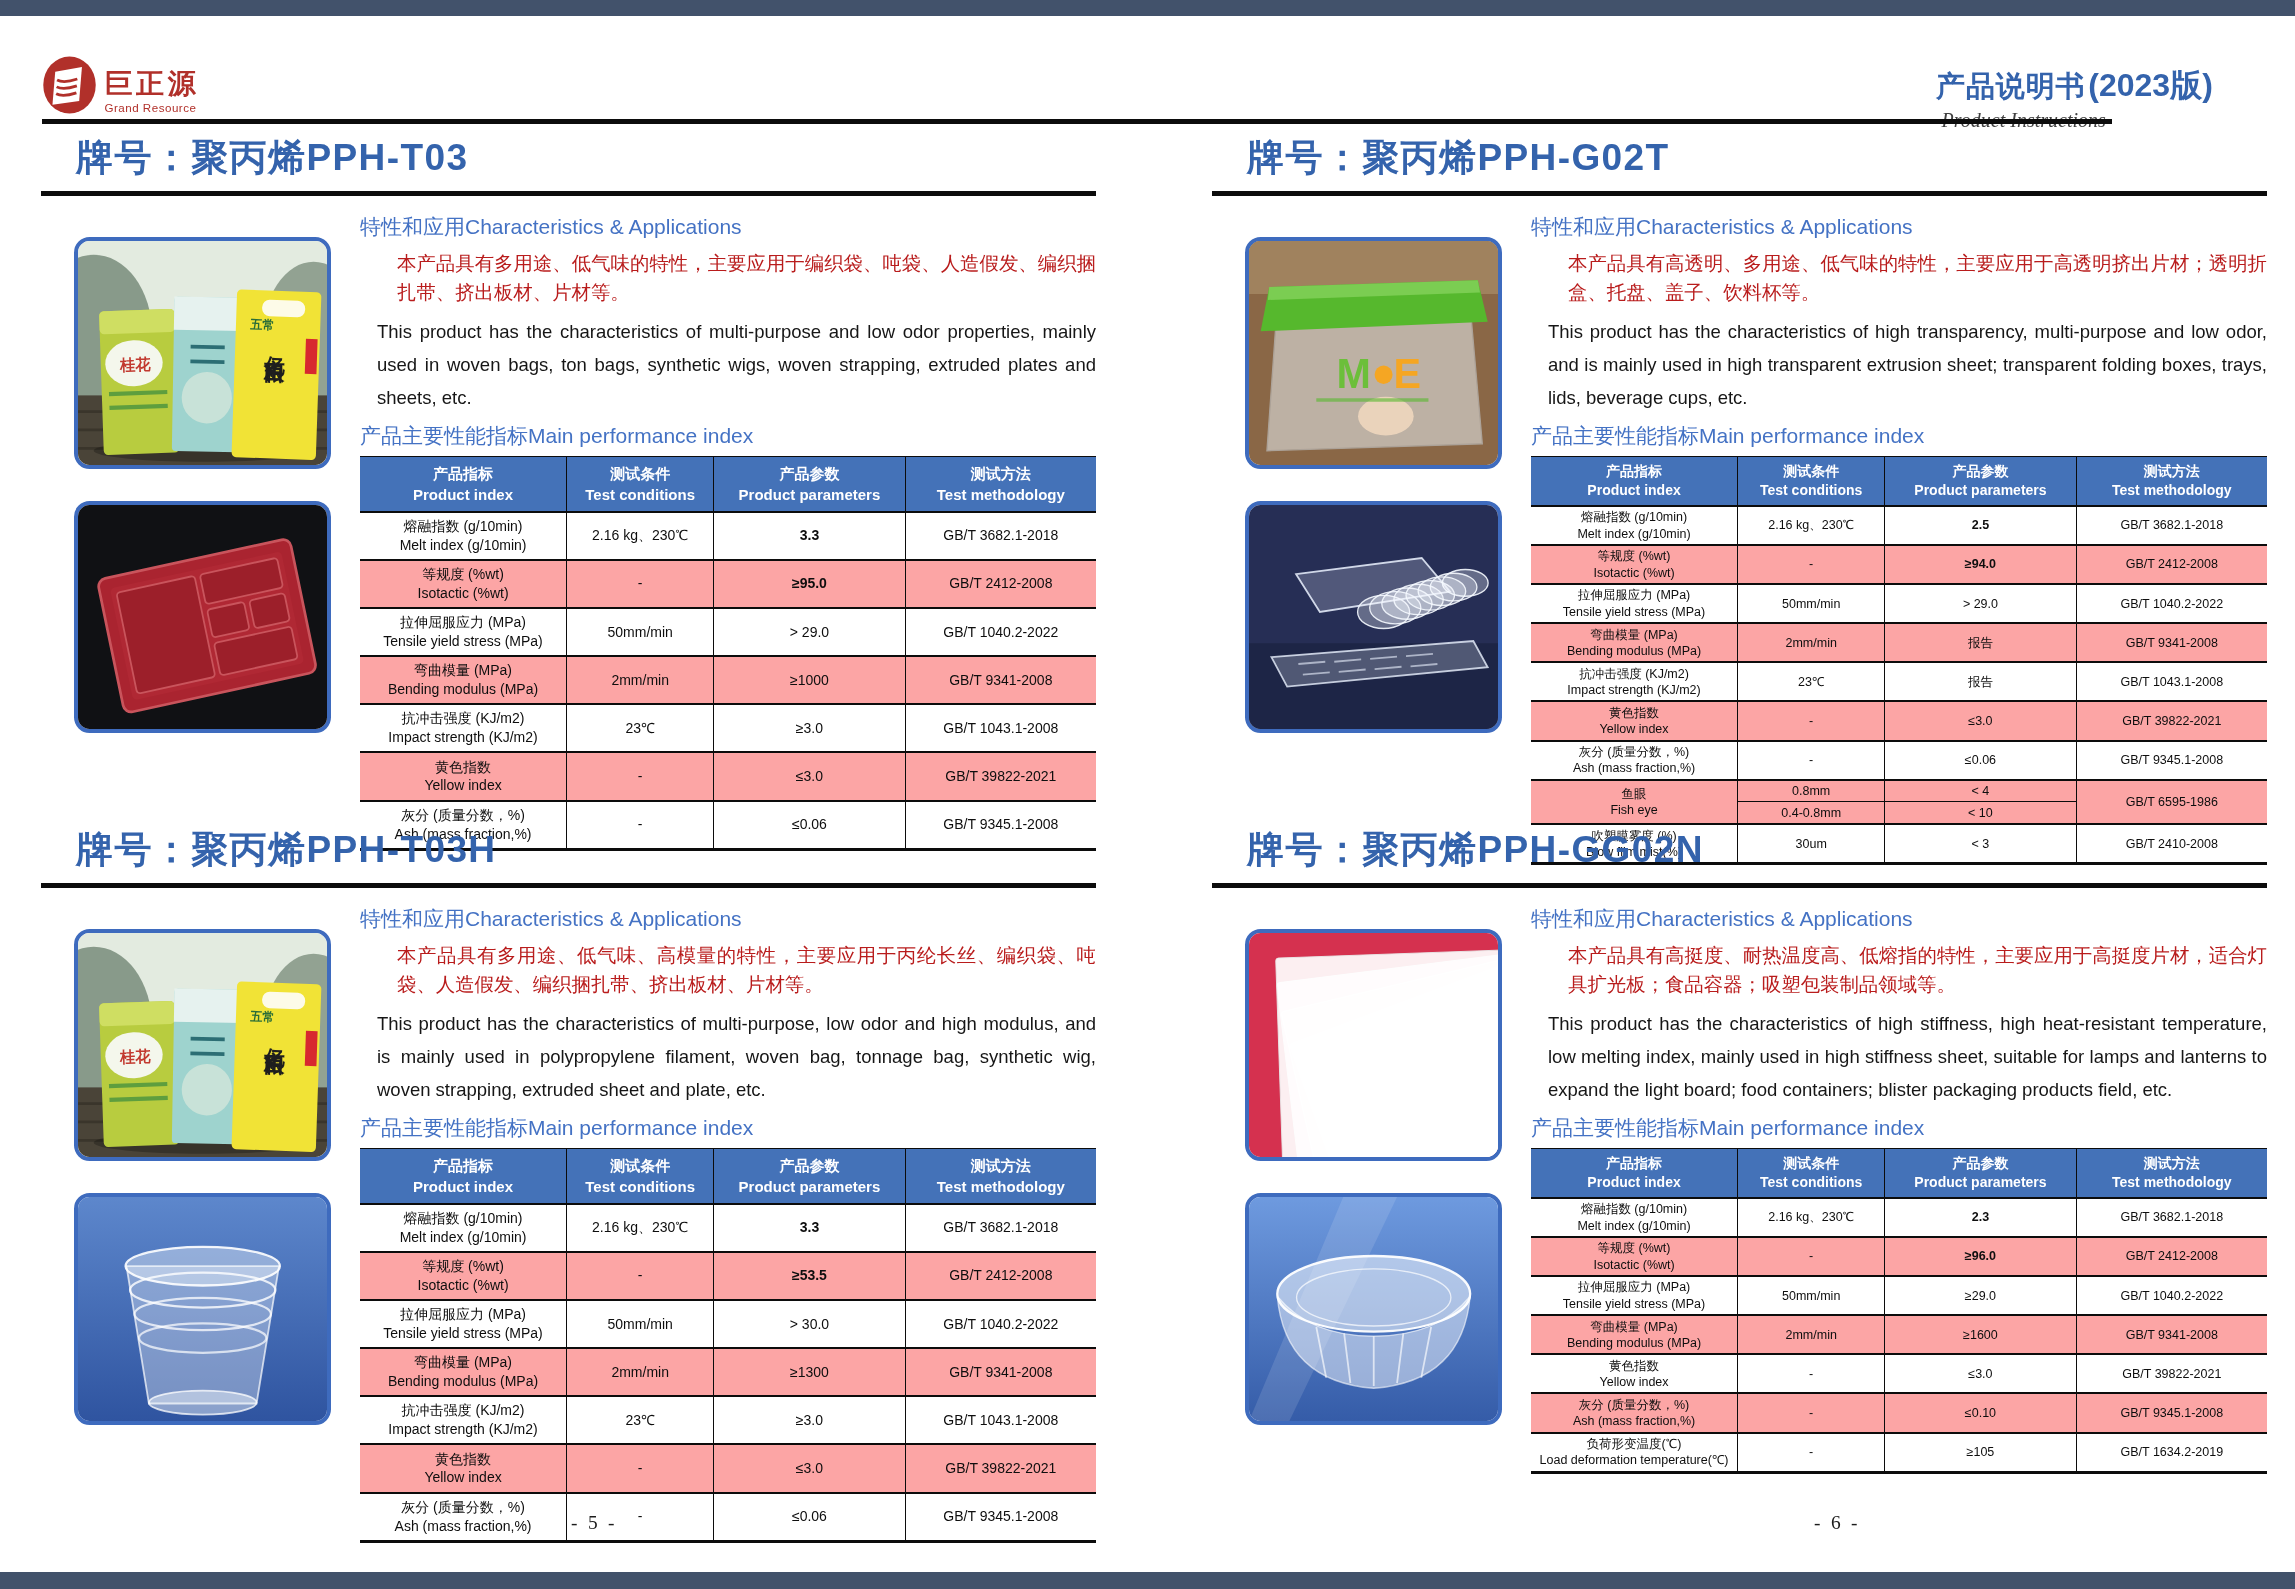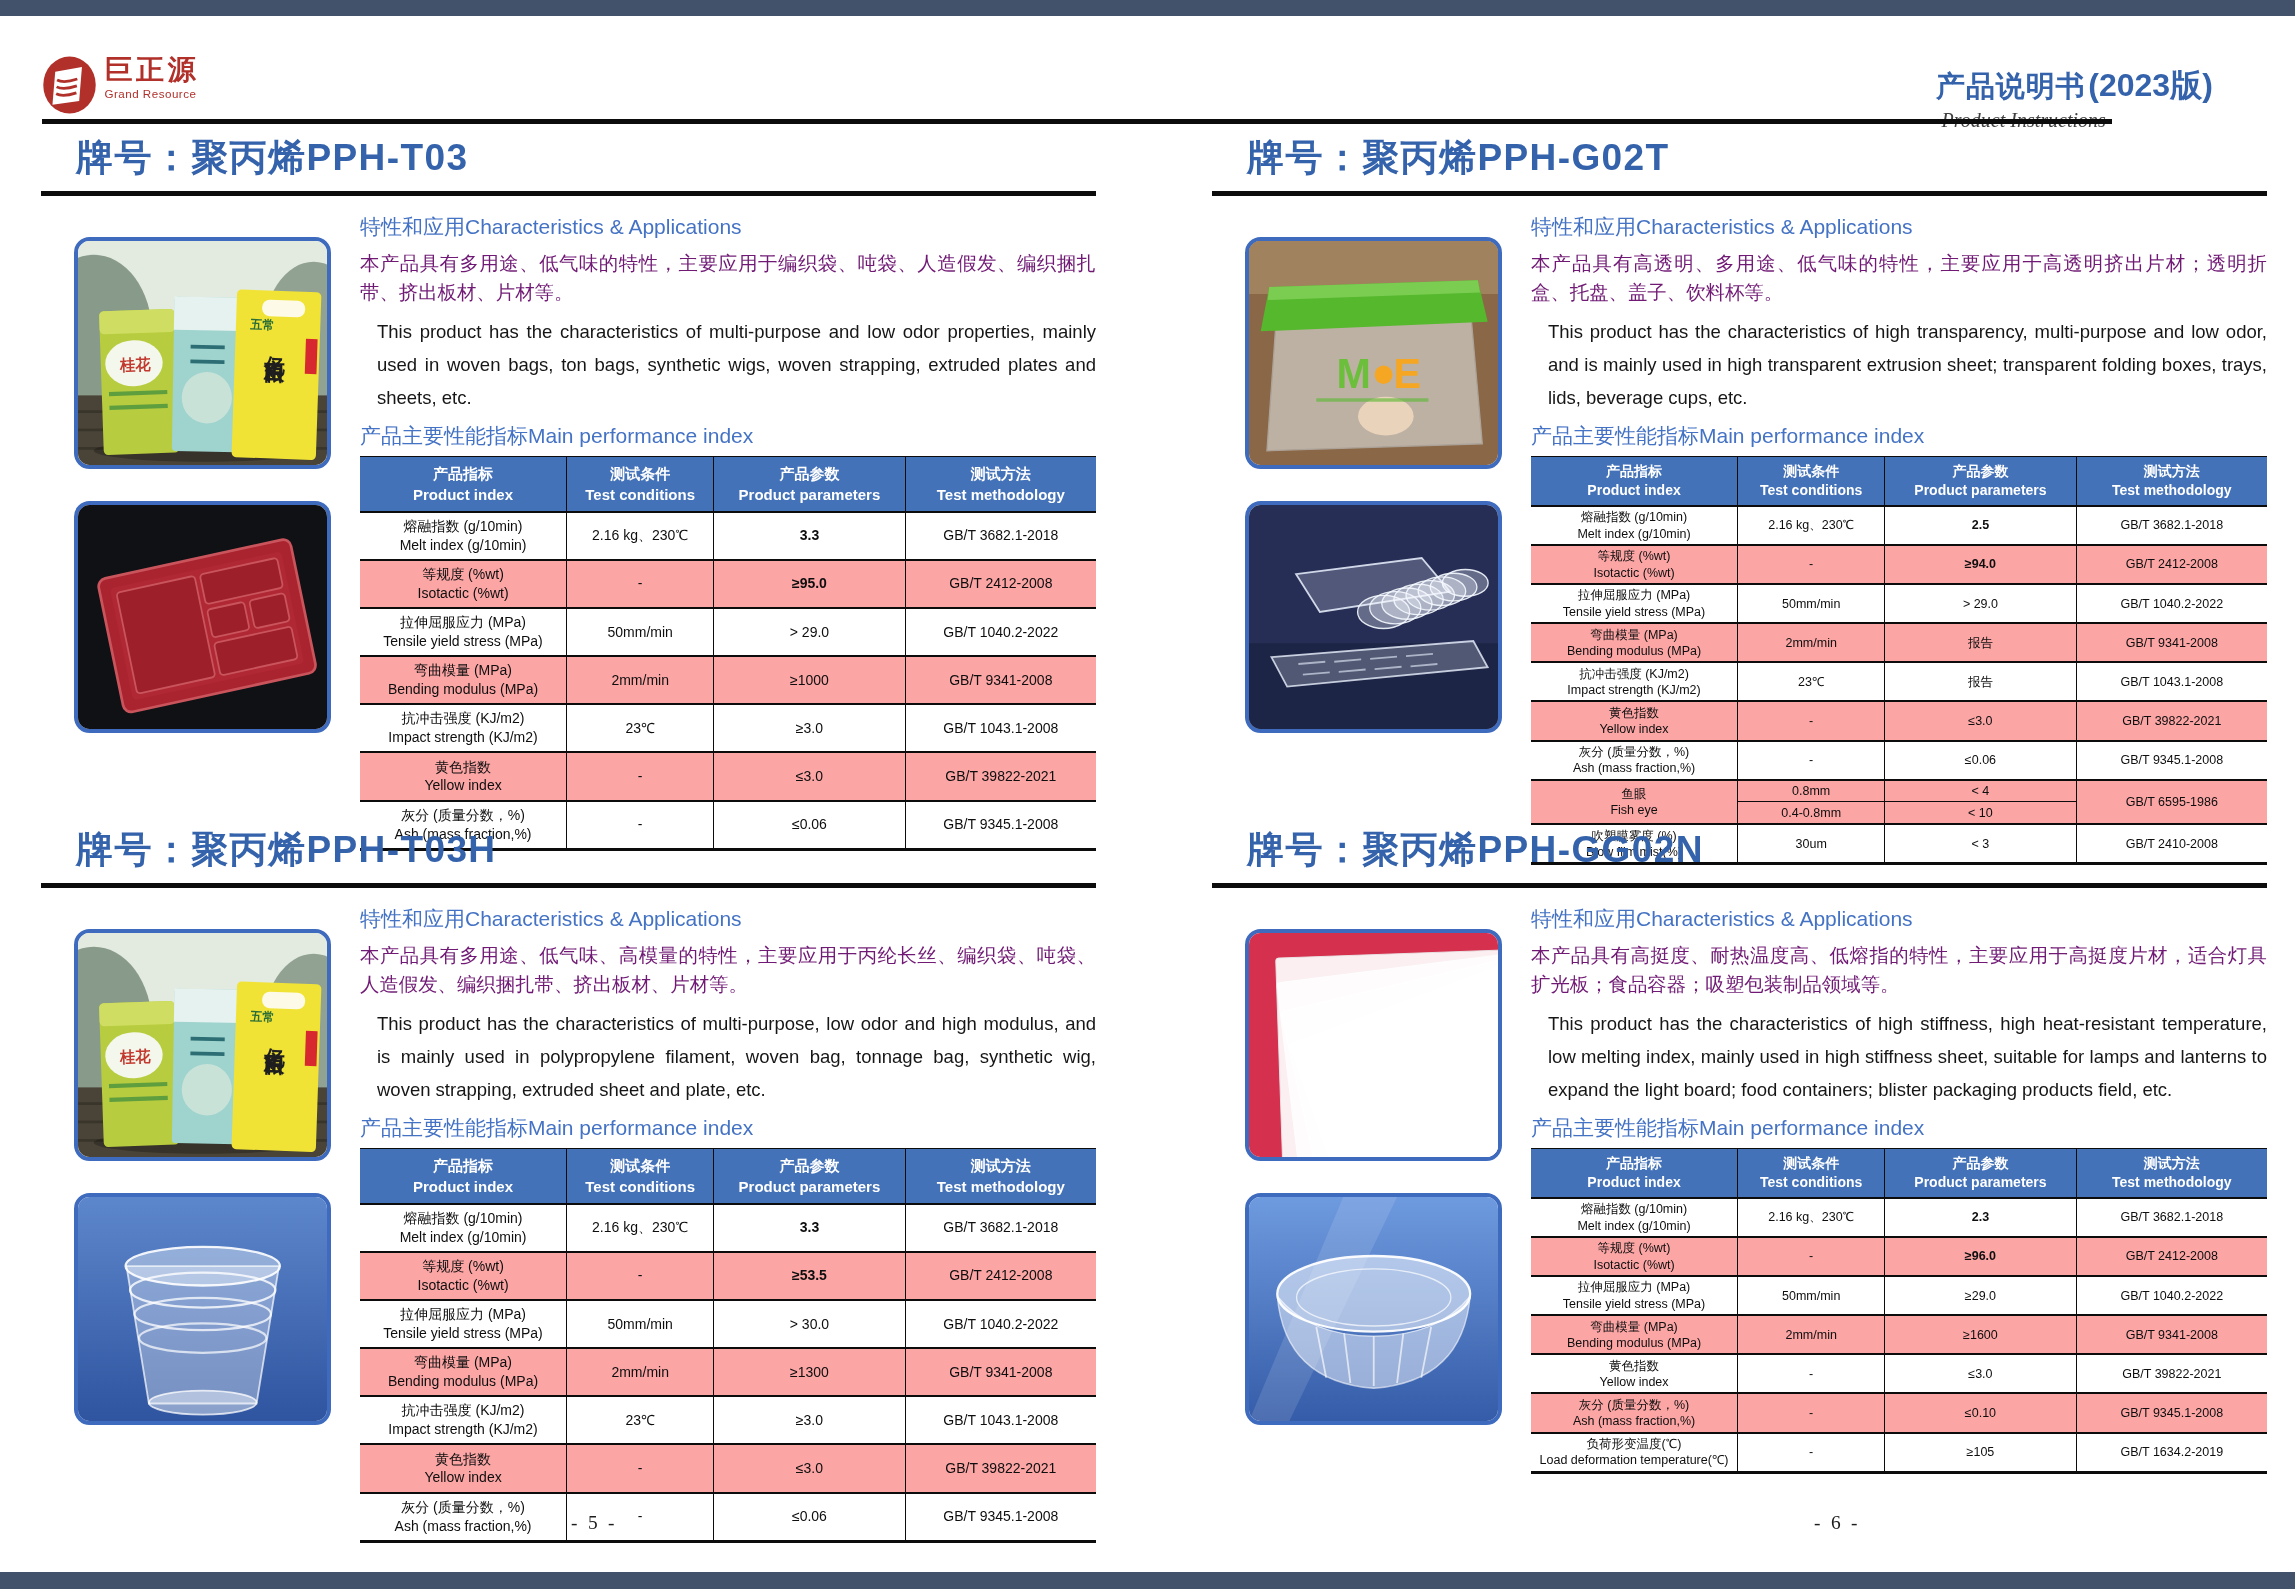--- a/index.html
+++ b/index.html
@@ -2,21 +2,21 @@
 <html style="font-size:7.4px"><head>
 <meta charset="utf-8">
 <style>
   html,body{margin:0;padding:0;background:#fff;}
   #root{position:relative;width:2295px;height:1589px;background:#ffffff;overflow:hidden;
         font-family:"Liberation Sans",sans-serif;color:#0e0e0e;}
   .top-bar{position:absolute;left:0;top:0;width:100%;height:15.7px;background:#42526B;}
   .bottom-bar{position:absolute;left:0;bottom:0;width:100%;height:17px;background:#42526B;}
 
   
-  .logo{position:absolute;left:42px;top:56px;display:flex;align-items:flex-start;gap:7.4px;}
+  .logo{position:absolute;left:42px;top:56px;display:flex;align-items:flex-end;gap:7.4px;}
   .logo-txt .cn{font-size:28px;font-weight:bold;color:#B1302A;letter-spacing:3.7px;line-height:1;}
   .logo-txt .en{font-size:11.6px;color:#B1302A;margin-top:2.8px;letter-spacing:0.5px;}
   .doc-title{position:absolute;left:1936px;top:64px;width:324px;}
   .doc-title .line1{display:flex;align-items:baseline;color:#3463AC;}
   .doc-title .cn{font-size:29px;font-weight:bold;letter-spacing:0.9px;}
   .doc-title .ver{font-size:32px;font-weight:bold;margin-left:2.8px;}
   .doc-title .en{font-family:"Liberation Serif",serif;font-style:italic;font-size:20px;color:#404040;margin-top:0.9px;padding-left:5.6px;}
   .header-rule{position:absolute;left:42px;top:119px;width:2070px;height:4.6px;background:#0C0C0C;}
 
   
@@ -26,21 +26,21 @@
   .section{height:692px;position:relative;}
   .section-title{font-size:37px;font-weight:bold;color:#3463AC;letter-spacing:1.4px;padding-left:35px;line-height:1.15;}
   .title-rule{height:5.6px;background:#0C0C0C;margin-top:11px;}
   .section-body{display:flex;gap:29px;margin-top:15.7px;}
   .photos{flex:0 0 257px;margin-left:33px;padding-top:25px;display:flex;flex-direction:column;gap:32px;}
   .photo-card{height:224px;border:4.2px solid #3E6BBE;border-radius:15.7px;overflow:hidden;background:#fff;}
   .photo-card svg{display:block;width:100%;height:100%;}
   .text-col{flex:1;min-width:0;}
   .subhead{font-size:21px;color:#4472C4;margin:0.9px 0 8.3px;}
   .subhead2{font-size:21px;color:#4472C4;margin:7.4px 0 6.5px;}
-  .cn-par{font-size:19.4px;line-height:1.5;text-align:justify;color:#701a75;}
+  .cn-par{font-size:19.4px;line-height:1.5;text-align:justify;color:#b91c1c;margin-left:37px;}
   .en-par{font-size:18.5px;line-height:1.8;text-align:justify;color:#161616;margin-top:7.4px;margin-left:17px;}
 
   
   .ptable{border-top:1.9px solid #0C0C0C;border-bottom:3.2px solid #0C0C0C;width:100%;}
   .thead{display:grid;grid-template-columns:28% 20% 26% 26%;background:#4472B8;color:#fff;
          text-align:center;border-bottom:2.8px double #0C0C0C;}
   .th{padding:5.6px 2.8px;font-size:15px;font-weight:bold;line-height:1.4;display:flex;flex-direction:column;justify-content:center;}
   .th + .th{border-left:1.4px solid #0C0C0C;}
   .tr{display:grid;grid-template-columns:28% 20% 26% 26%;text-align:center;}
   .tr + .tr{border-top:2.8px double #0C0C0C;}

